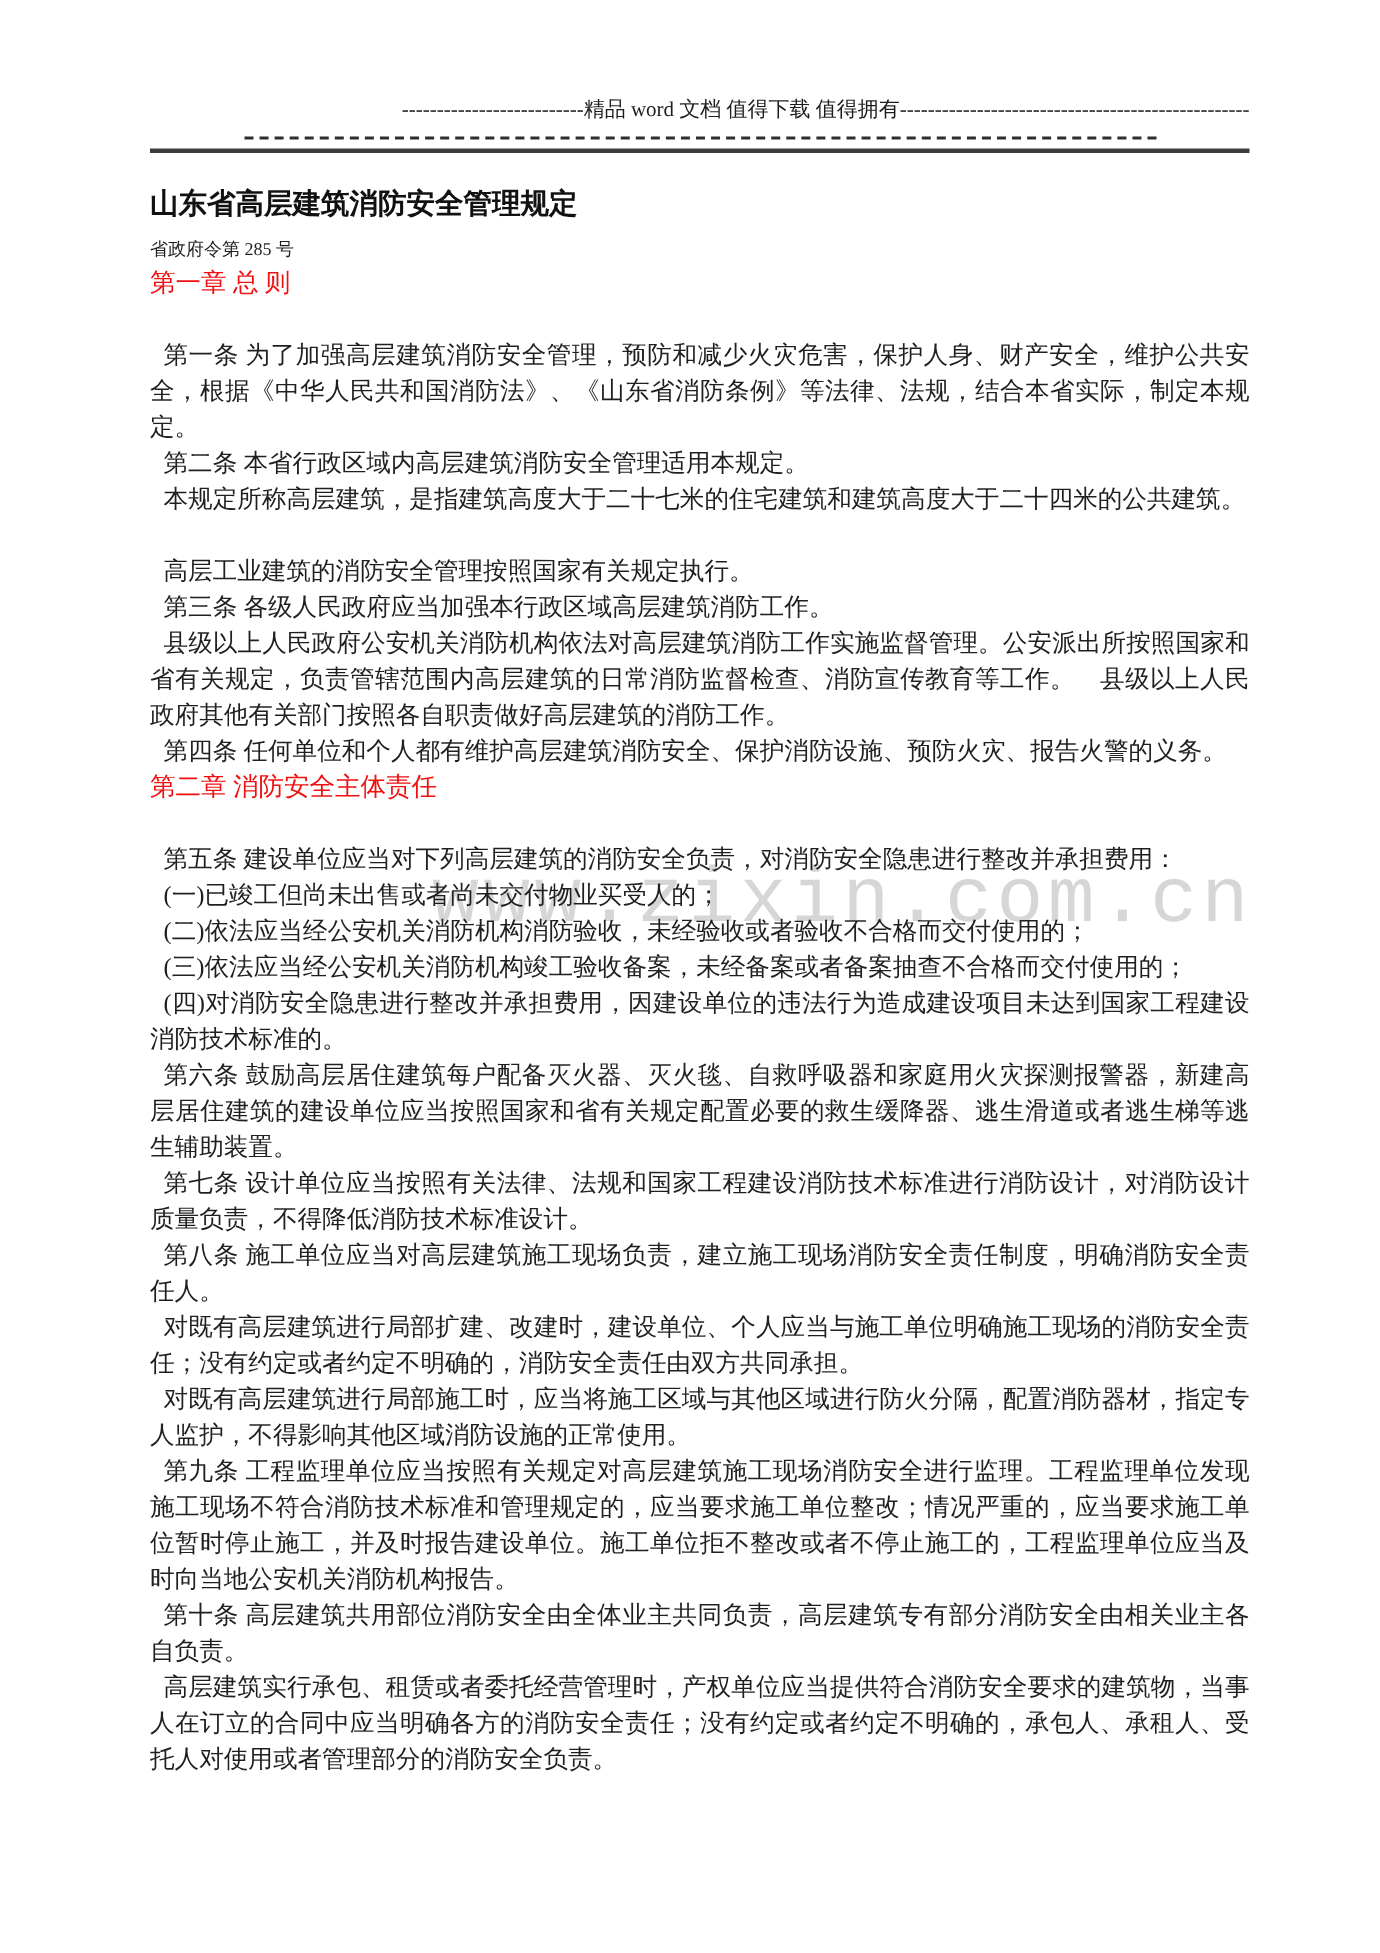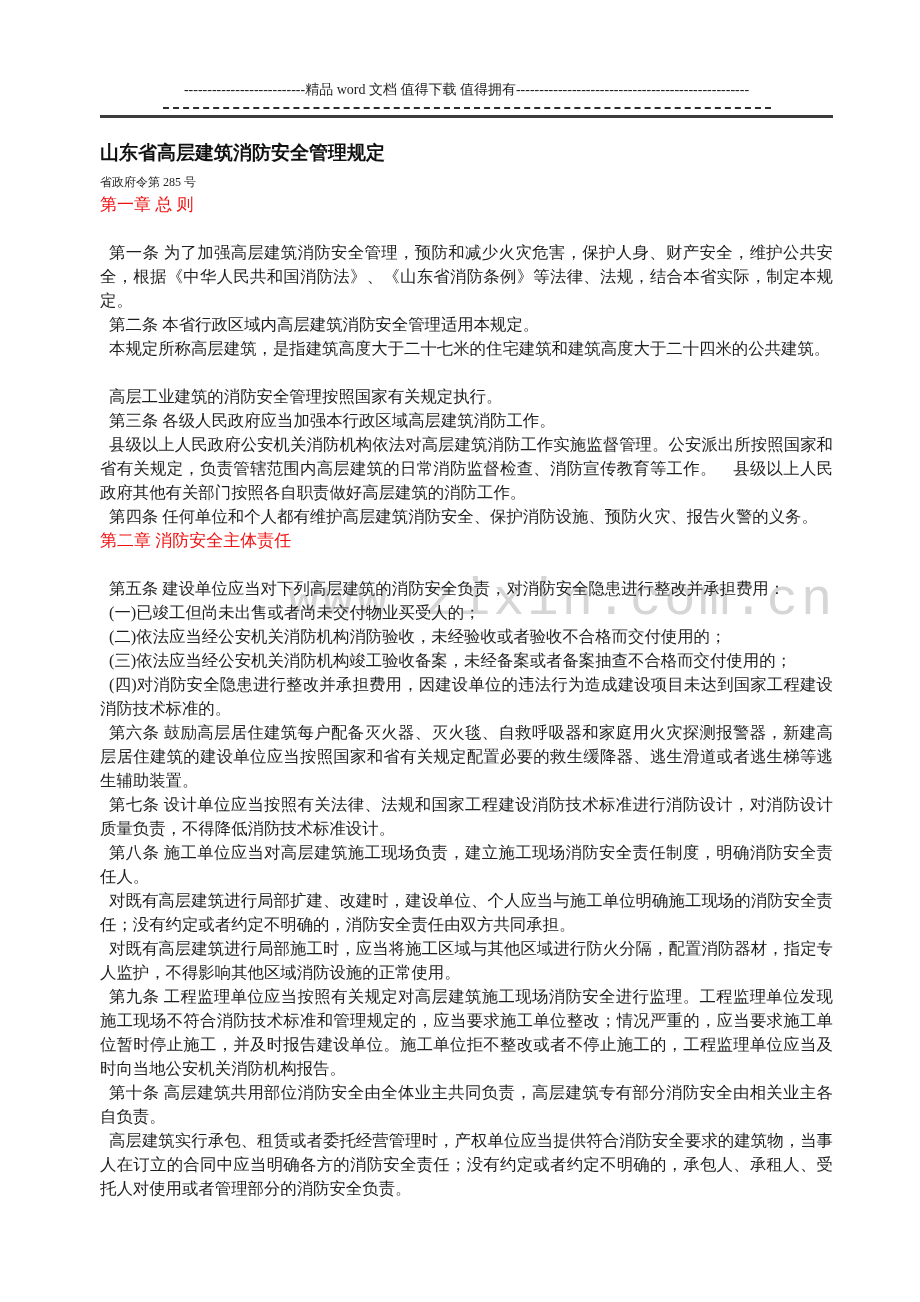--- a/index.html
+++ b/index.html
@@ -9,27 +9,26 @@
     width: 920px;
     height: 1302px;
     background: #ffffff;
     overflow: hidden;
     padding-top: 64px;
     font-family: "Liberation Serif", "DejaVu Serif", serif;
     color: var(--body-text, #1f1f1f);
   }
   .content { position: relative; margin-left: 100px; width: 733px; z-index: 1; }
   .promo {
-    text-align: center;
+    text-align: right;
     font-size: 14px;
     line-height: 20px;
     color: #1d1d1d;
     white-space: nowrap;
     overflow: hidden;
-    margin-top: 16px;
   }
   .dashed-rule {
     width: 608px;
     margin: 7px auto 0 auto;
     border-top: 2px dashed #2e2e2e;
   }
   .solid-rule {
     width: 733px;
     margin-top: 6px;
     border-top: 3px solid var(--rule-color, #3c3c3c);

